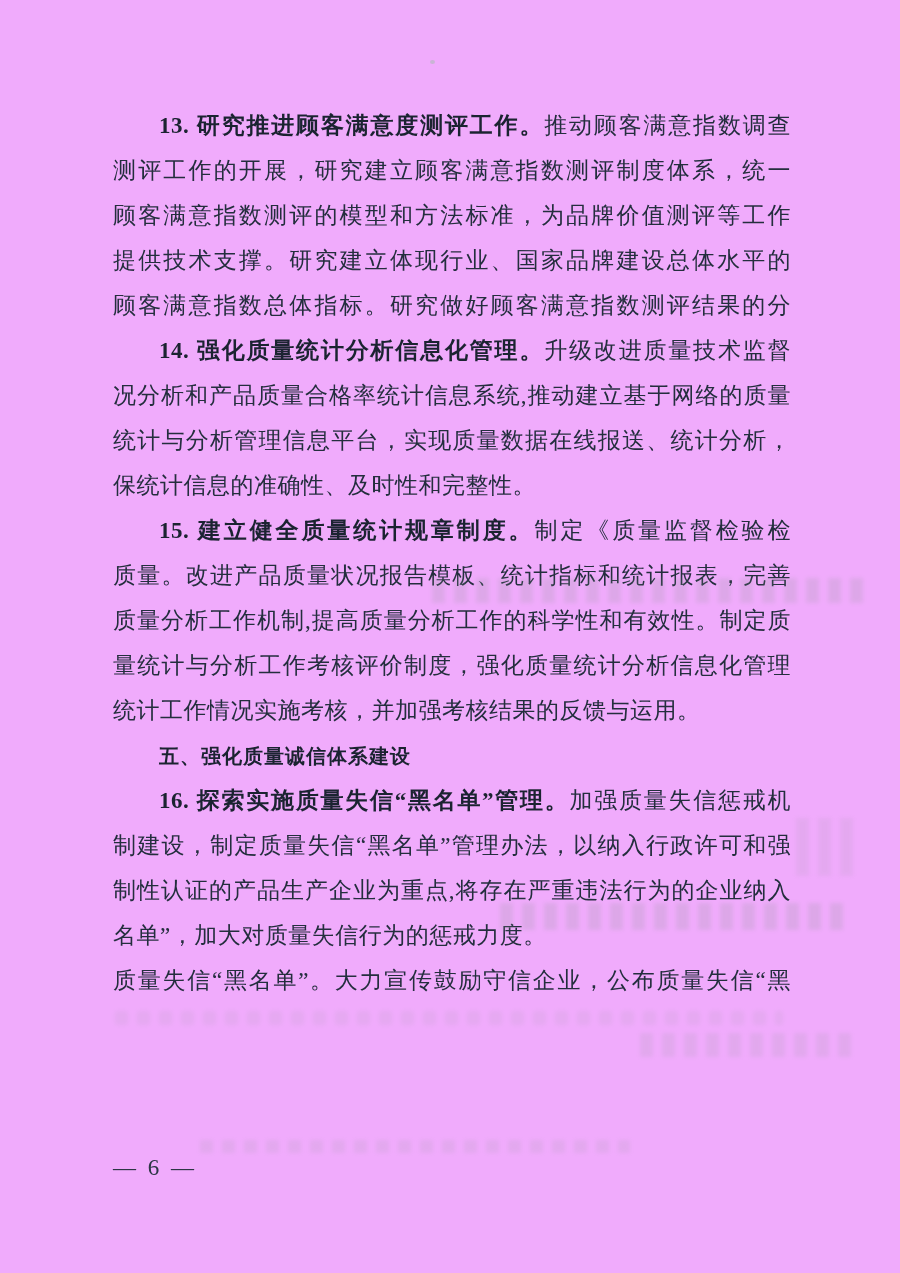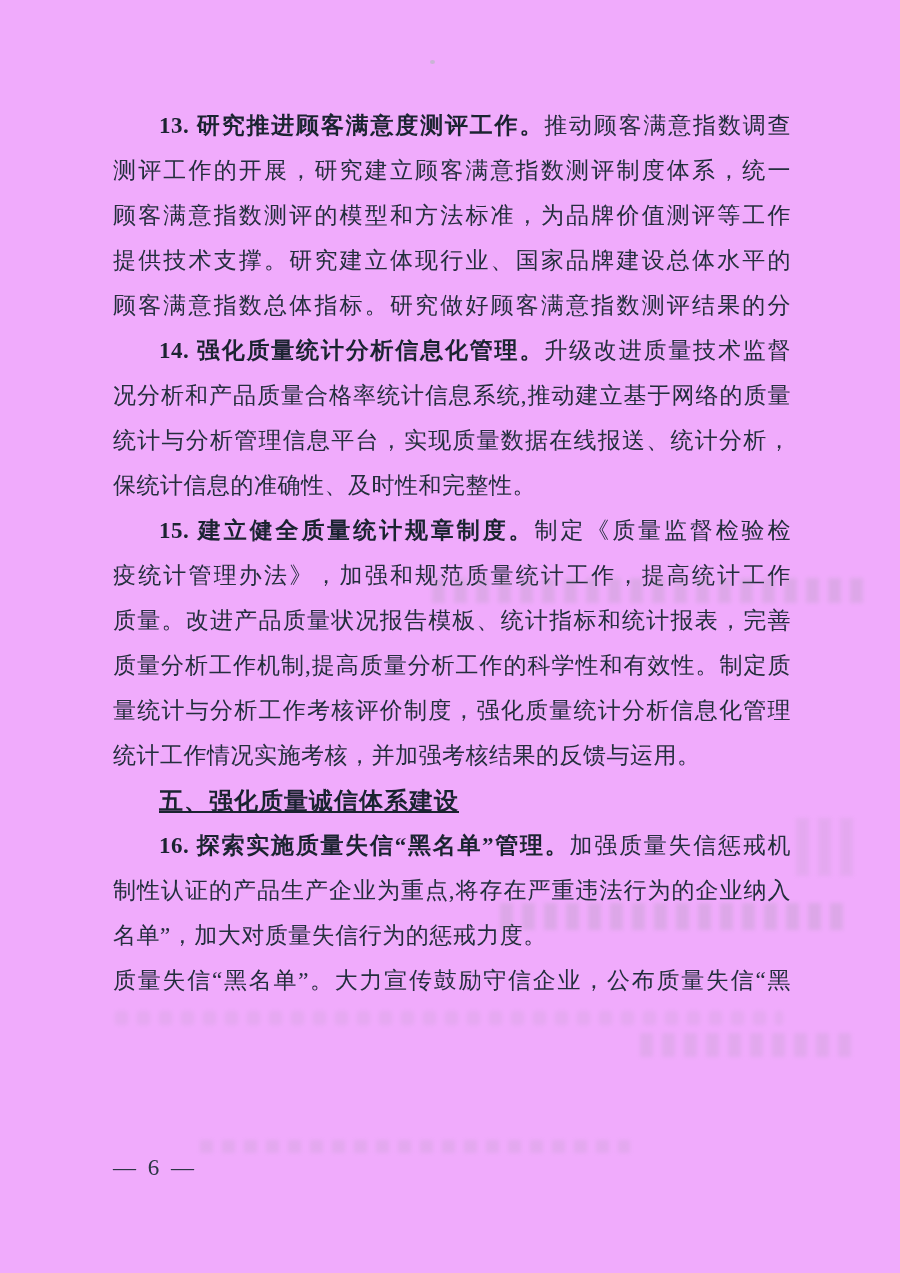--- a/index.html
+++ b/index.html
@@ -38,23 +38,22 @@
   }
   .line.indent {
     text-indent: 46px;
   }
   .line .bold {
     font-weight: 700;
     color: #1b2331;
   }
   .line.heading-sans .bold {
     font-family: "Liberation Sans", sans-serif;
-    font-size: 24px;
+    font-size: 20px;
     letter-spacing: 1px;
-    text-decoration: underline;
   }
   .page-number {
     position: absolute;
     left: 113px;
     top: 1150px;
     height: 36px;
     line-height: 36px;
     font-size: 23px;
     color: #2c3645;
     letter-spacing: 3px;
@@ -97,27 +96,27 @@
       <div class="line indent fill"><span class="bold">13. 研究推进顾客满意度测评工作。</span><span>推动顾客满意指数调查</span></div>
       <div class="line fill"><span>测评工作的开展，研究建立顾客满意指数测评制度体系，统一</span></div>
       <div class="line fill"><span>顾客满意指数测评的模型和方法标准，为品牌价值测评等工作</span></div>
       <div class="line fill"><span>提供技术支撑。研究建立体现行业、国家品牌建设总体水平的</span></div>
       <div class="line fill"><span>顾客满意指数总体指标。研究做好顾客满意指数测评结果的分</span></div>
       <div class="line indent fill"><span class="bold">14. 强化质量统计分析信息化管理。</span><span>升级改进质量技术监督</span></div>
       <div class="line fill"><span>况分析和产品质量合格率统计信息系统,推动建立基于网络的质量</span></div>
       <div class="line fill"><span>统计与分析管理信息平台，实现质量数据在线报送、统计分析，确</span></div>
       <div class="line"><span>保统计信息的准确性、及时性和完整性。</span></div>
       <div class="line indent fill"><span class="bold">15. 建立健全质量统计规章制度。</span><span>制定《质量监督检验检</span></div>
-      <div class="line fill"><span>疫统计管理办法》，加强和规范质量统计工作，提高统计工作</span></div>
       <div class="line fill"><span>质量。改进产品质量状况报告模板、统计指标和统计报表，完善</span></div>
       <div class="line fill"><span>质量分析工作机制,提高质量分析工作的科学性和有效性。制定质</span></div>
       <div class="line fill"><span>量统计与分析工作考核评价制度，强化质量统计分析信息化管理</span></div>
       <div class="line"><span>统计工作情况实施考核，并加强考核结果的反馈与运用。</span></div>
       <div class="line indent heading-sans"><span class="bold">五、强化质量诚信体系建设</span></div>
       <div class="line indent fill"><span class="bold">16. 探索实施质量失信“黑名单”管理。</span><span>加强质量失信惩戒机</span></div>
+      <div class="line fill"><span>制建设，制定质量失信“黑名单”管理办法，以纳入行政许可和强</span></div>
       <div class="line fill"><span>制性认证的产品生产企业为重点,将存在严重违法行为的企业纳入</span></div>
       <div class="line"><span>名单”，加大对质量失信行为的惩戒力度。</span></div>
       <div class="line fill"><span>质量失信“黑名单”。大力宣传鼓励守信企业，公布质量失信“黑</span></div>
     </div>
 
   <div class="ghost ghost-1"></div>
   <div class="ghost ghost-2"></div>
   <div class="ghost ghost-3"></div>
   <div class="ghost ghost-4"></div>
   <div class="ghost ghost-5"></div>

